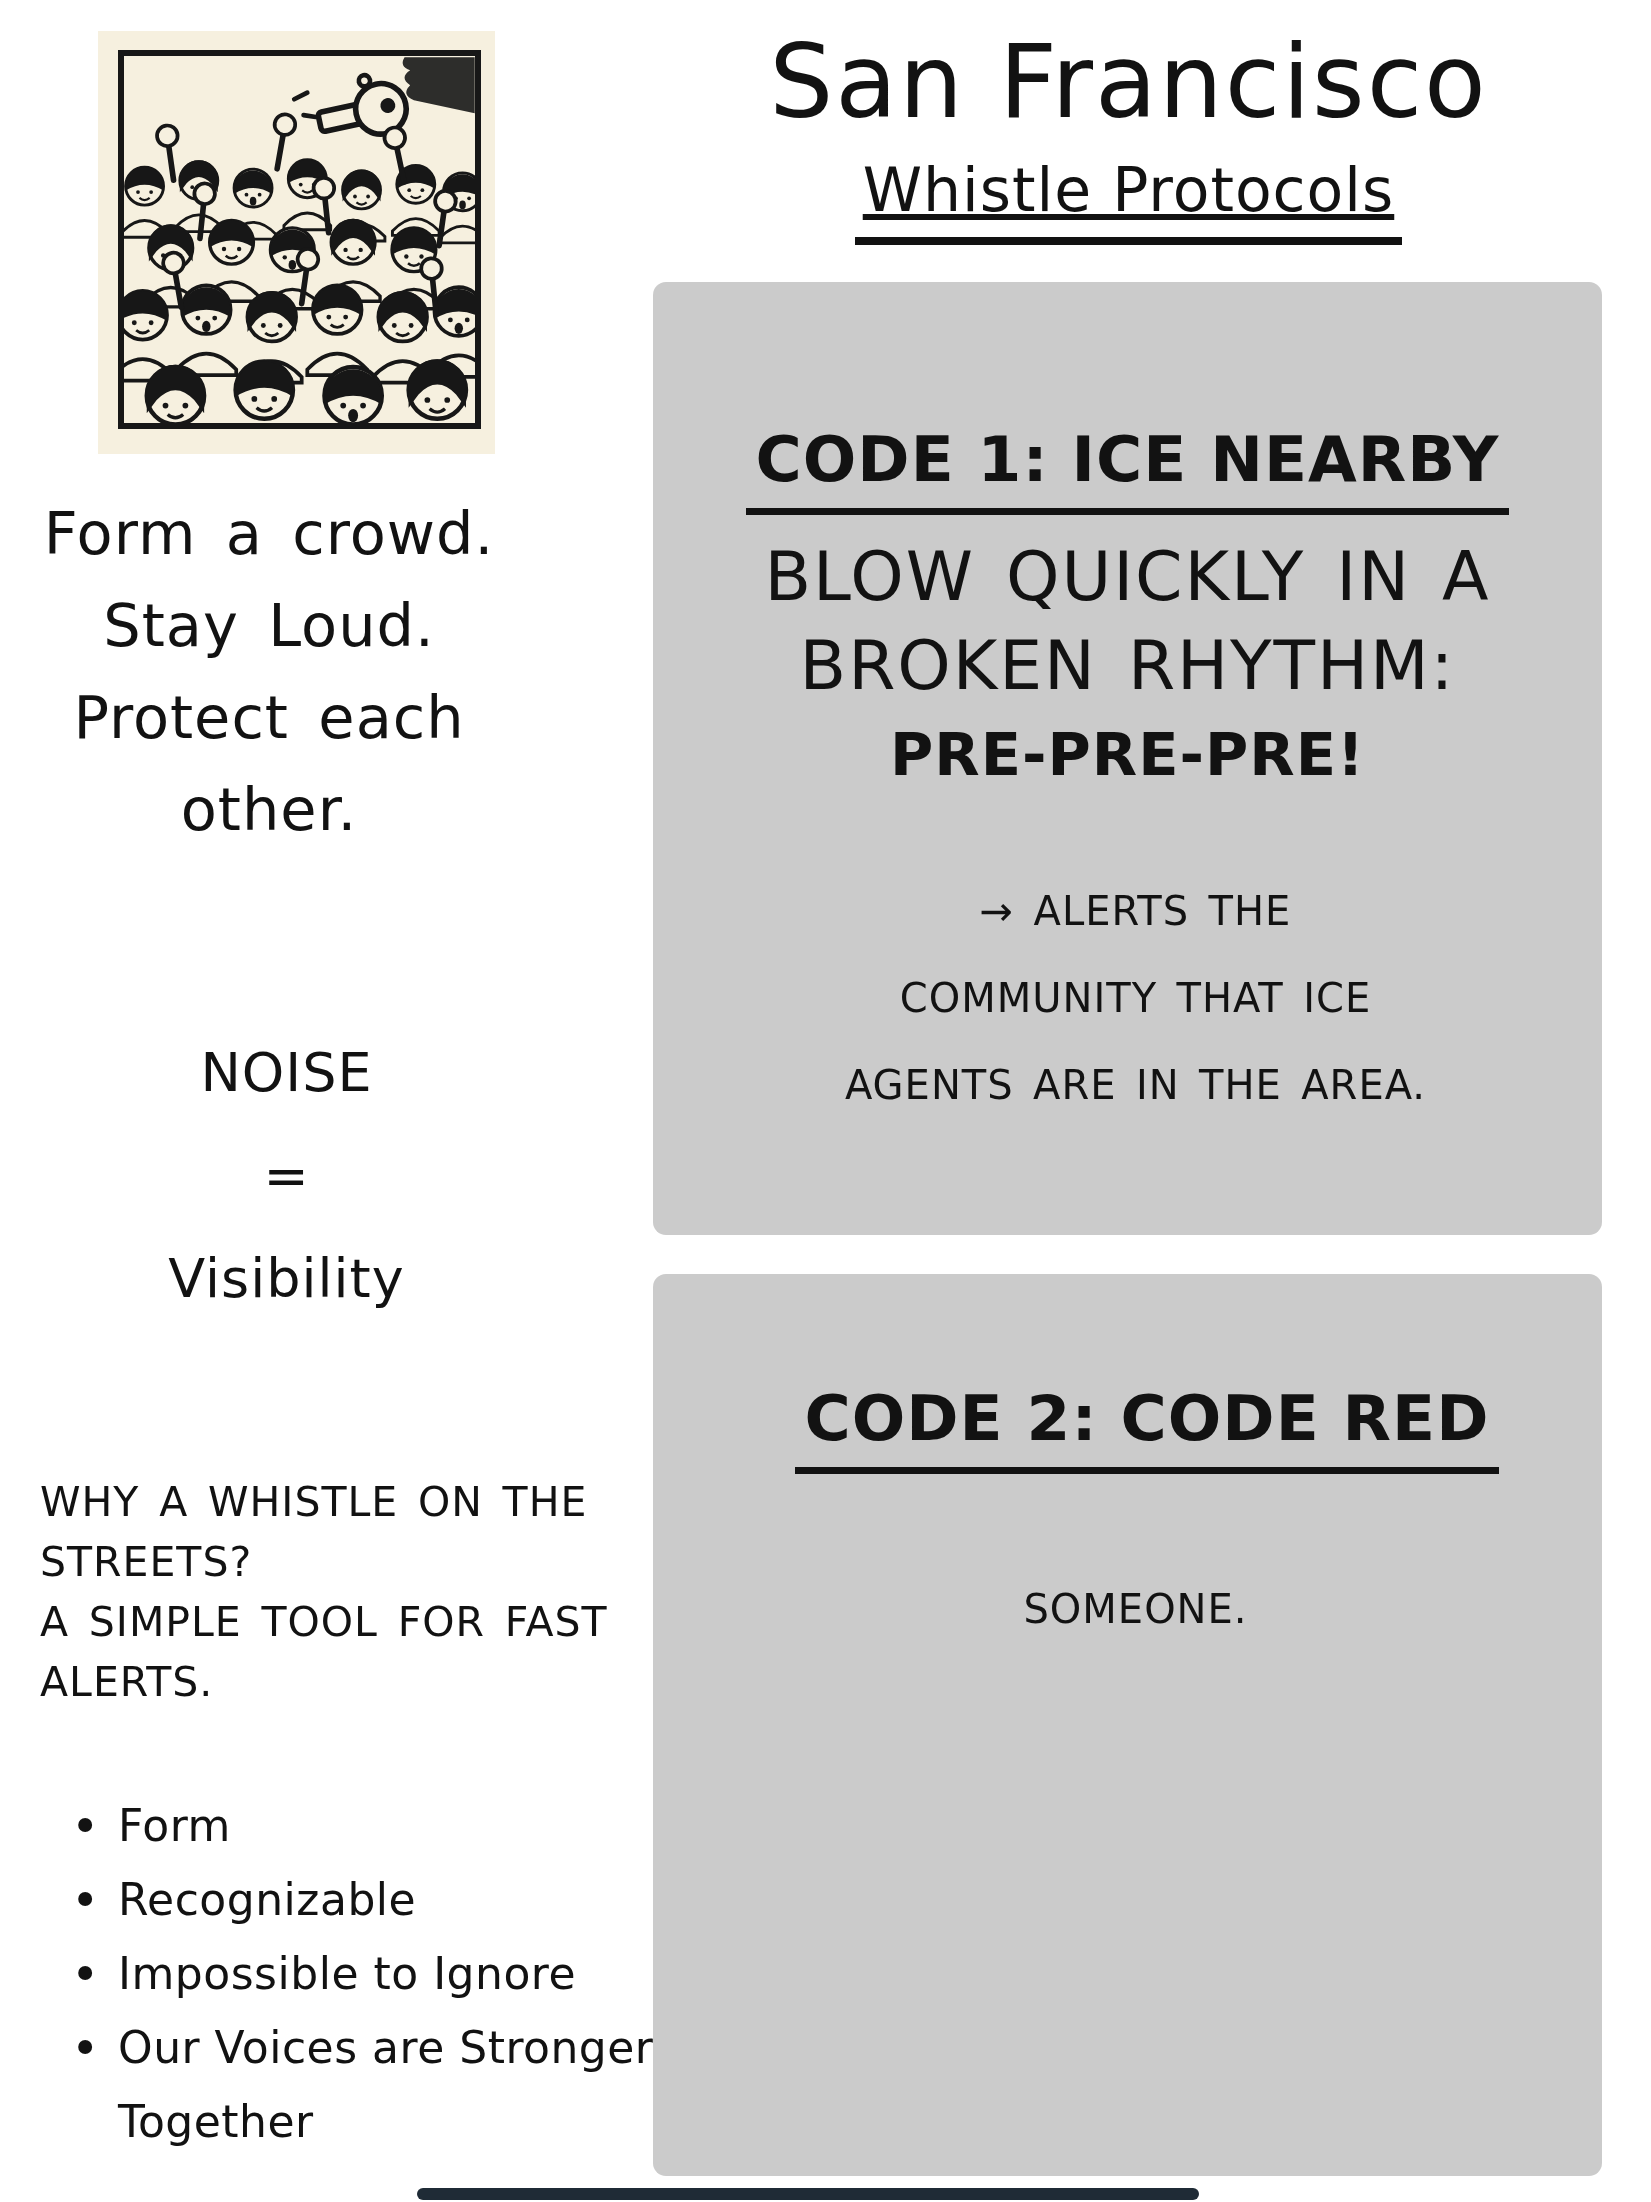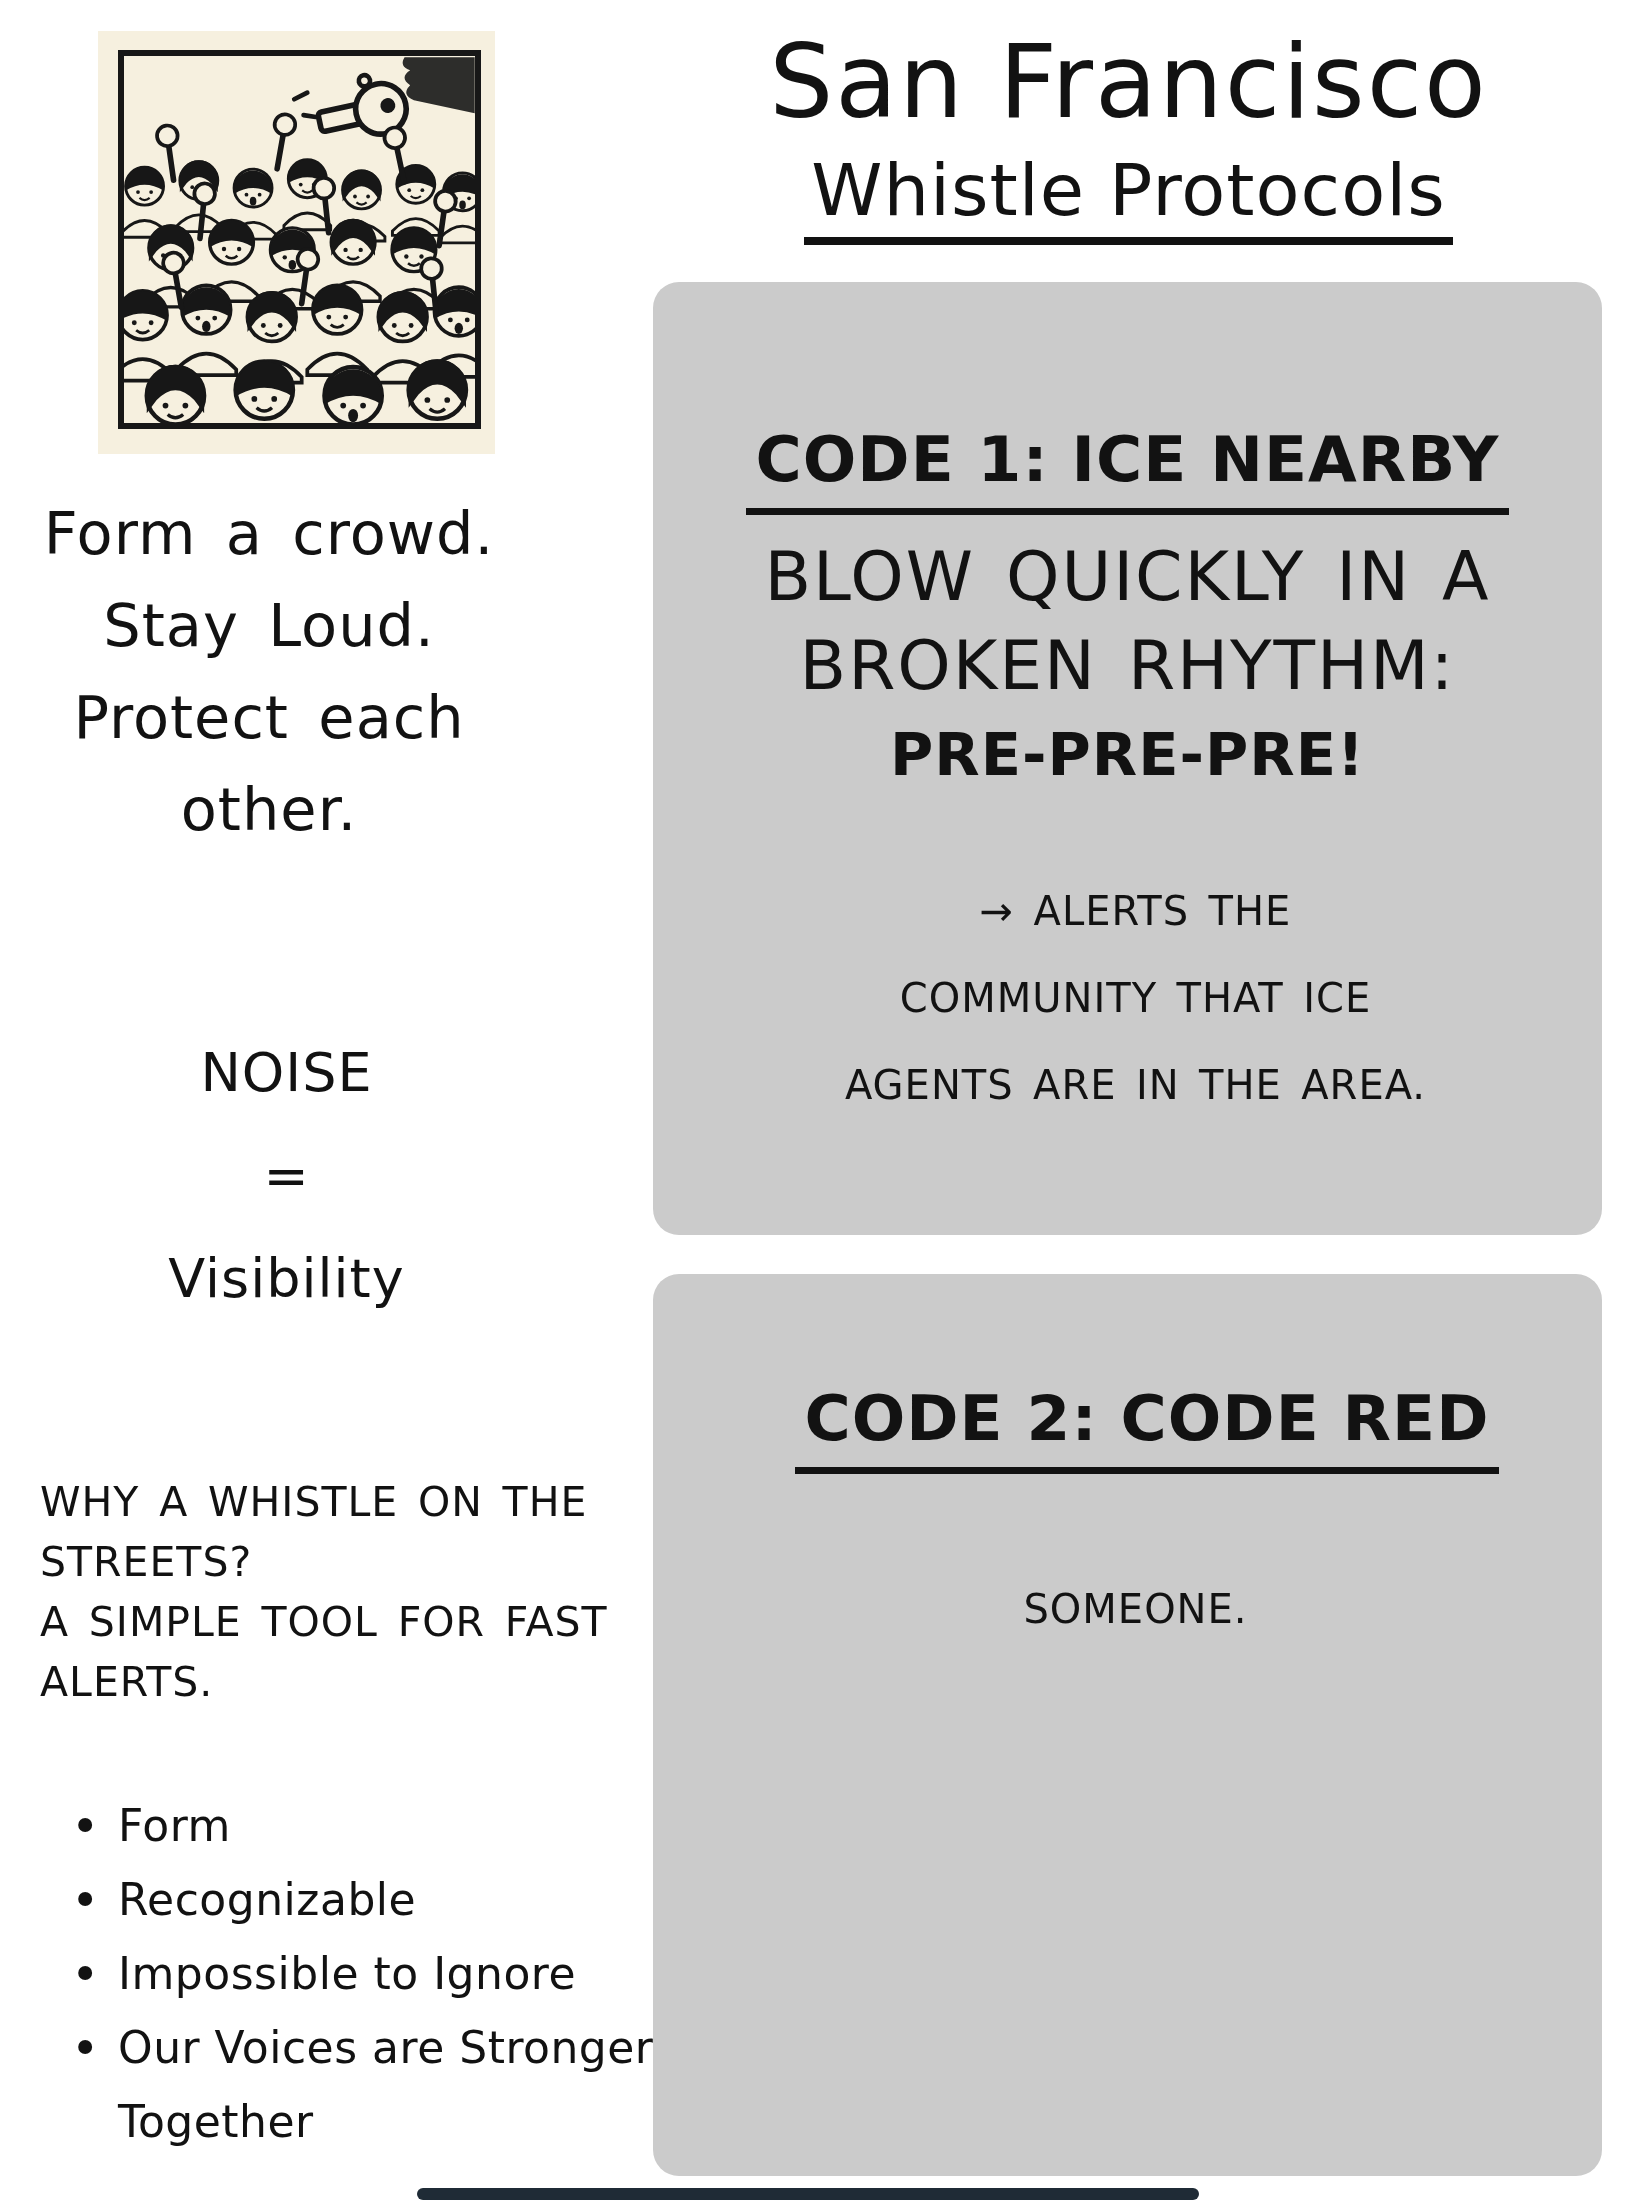--- a/index.html
+++ b/index.html
@@ -47,27 +47,27 @@
   .bullets li::before {
     content:"\2022"; position:absolute; left:25px; top:0; font-size:48px;
   }
 
   
   .title-block {
     position:absolute; left:660px; top:25px; width:937px; text-align:center;
   }
   .title-line1 { font-size:101px; line-height:115px; white-space:nowrap; letter-spacing:1.9px; }
   .title-line2 {
-    display:inline-block; font-size:72px; line-height:88px; white-space:nowrap;
-    border-bottom:8.6px solid #121212; padding:0 7.6px 3.8px 7.6px; margin-top:5.7px; letter-spacing:1px;
+    display:inline-block; font-size:60px; line-height:88px; white-space:nowrap;
+    border-bottom:8.6px solid #121212; padding:0 7.6px 3.8px 7.6px; margin-top:5.7px; letter-spacing:1px;text-decoration:underline;
   }
 
   .code-box {
     position:absolute; left:653px; width:949px;
-    background:var(--box-bg, #cbcbcb); border-radius:26px;
+    background:var(--box-bg, #cbcbcb); border-radius:13px;
     text-align:center;
   }
   .code-box.first  { top:282px;  height:953px; }
   .code-box.second { top:1274px; height:902px; }
 
   .box-heading-row { line-height:76px; }
   .code-box.first  .box-heading-row { margin-top:140px; }
   .code-box.second .box-heading-row { margin-top:107px;padding-left:39px; }
   .box-heading {
     display:inline-block; font-size:63px; font-weight:bold; letter-spacing:1px;

